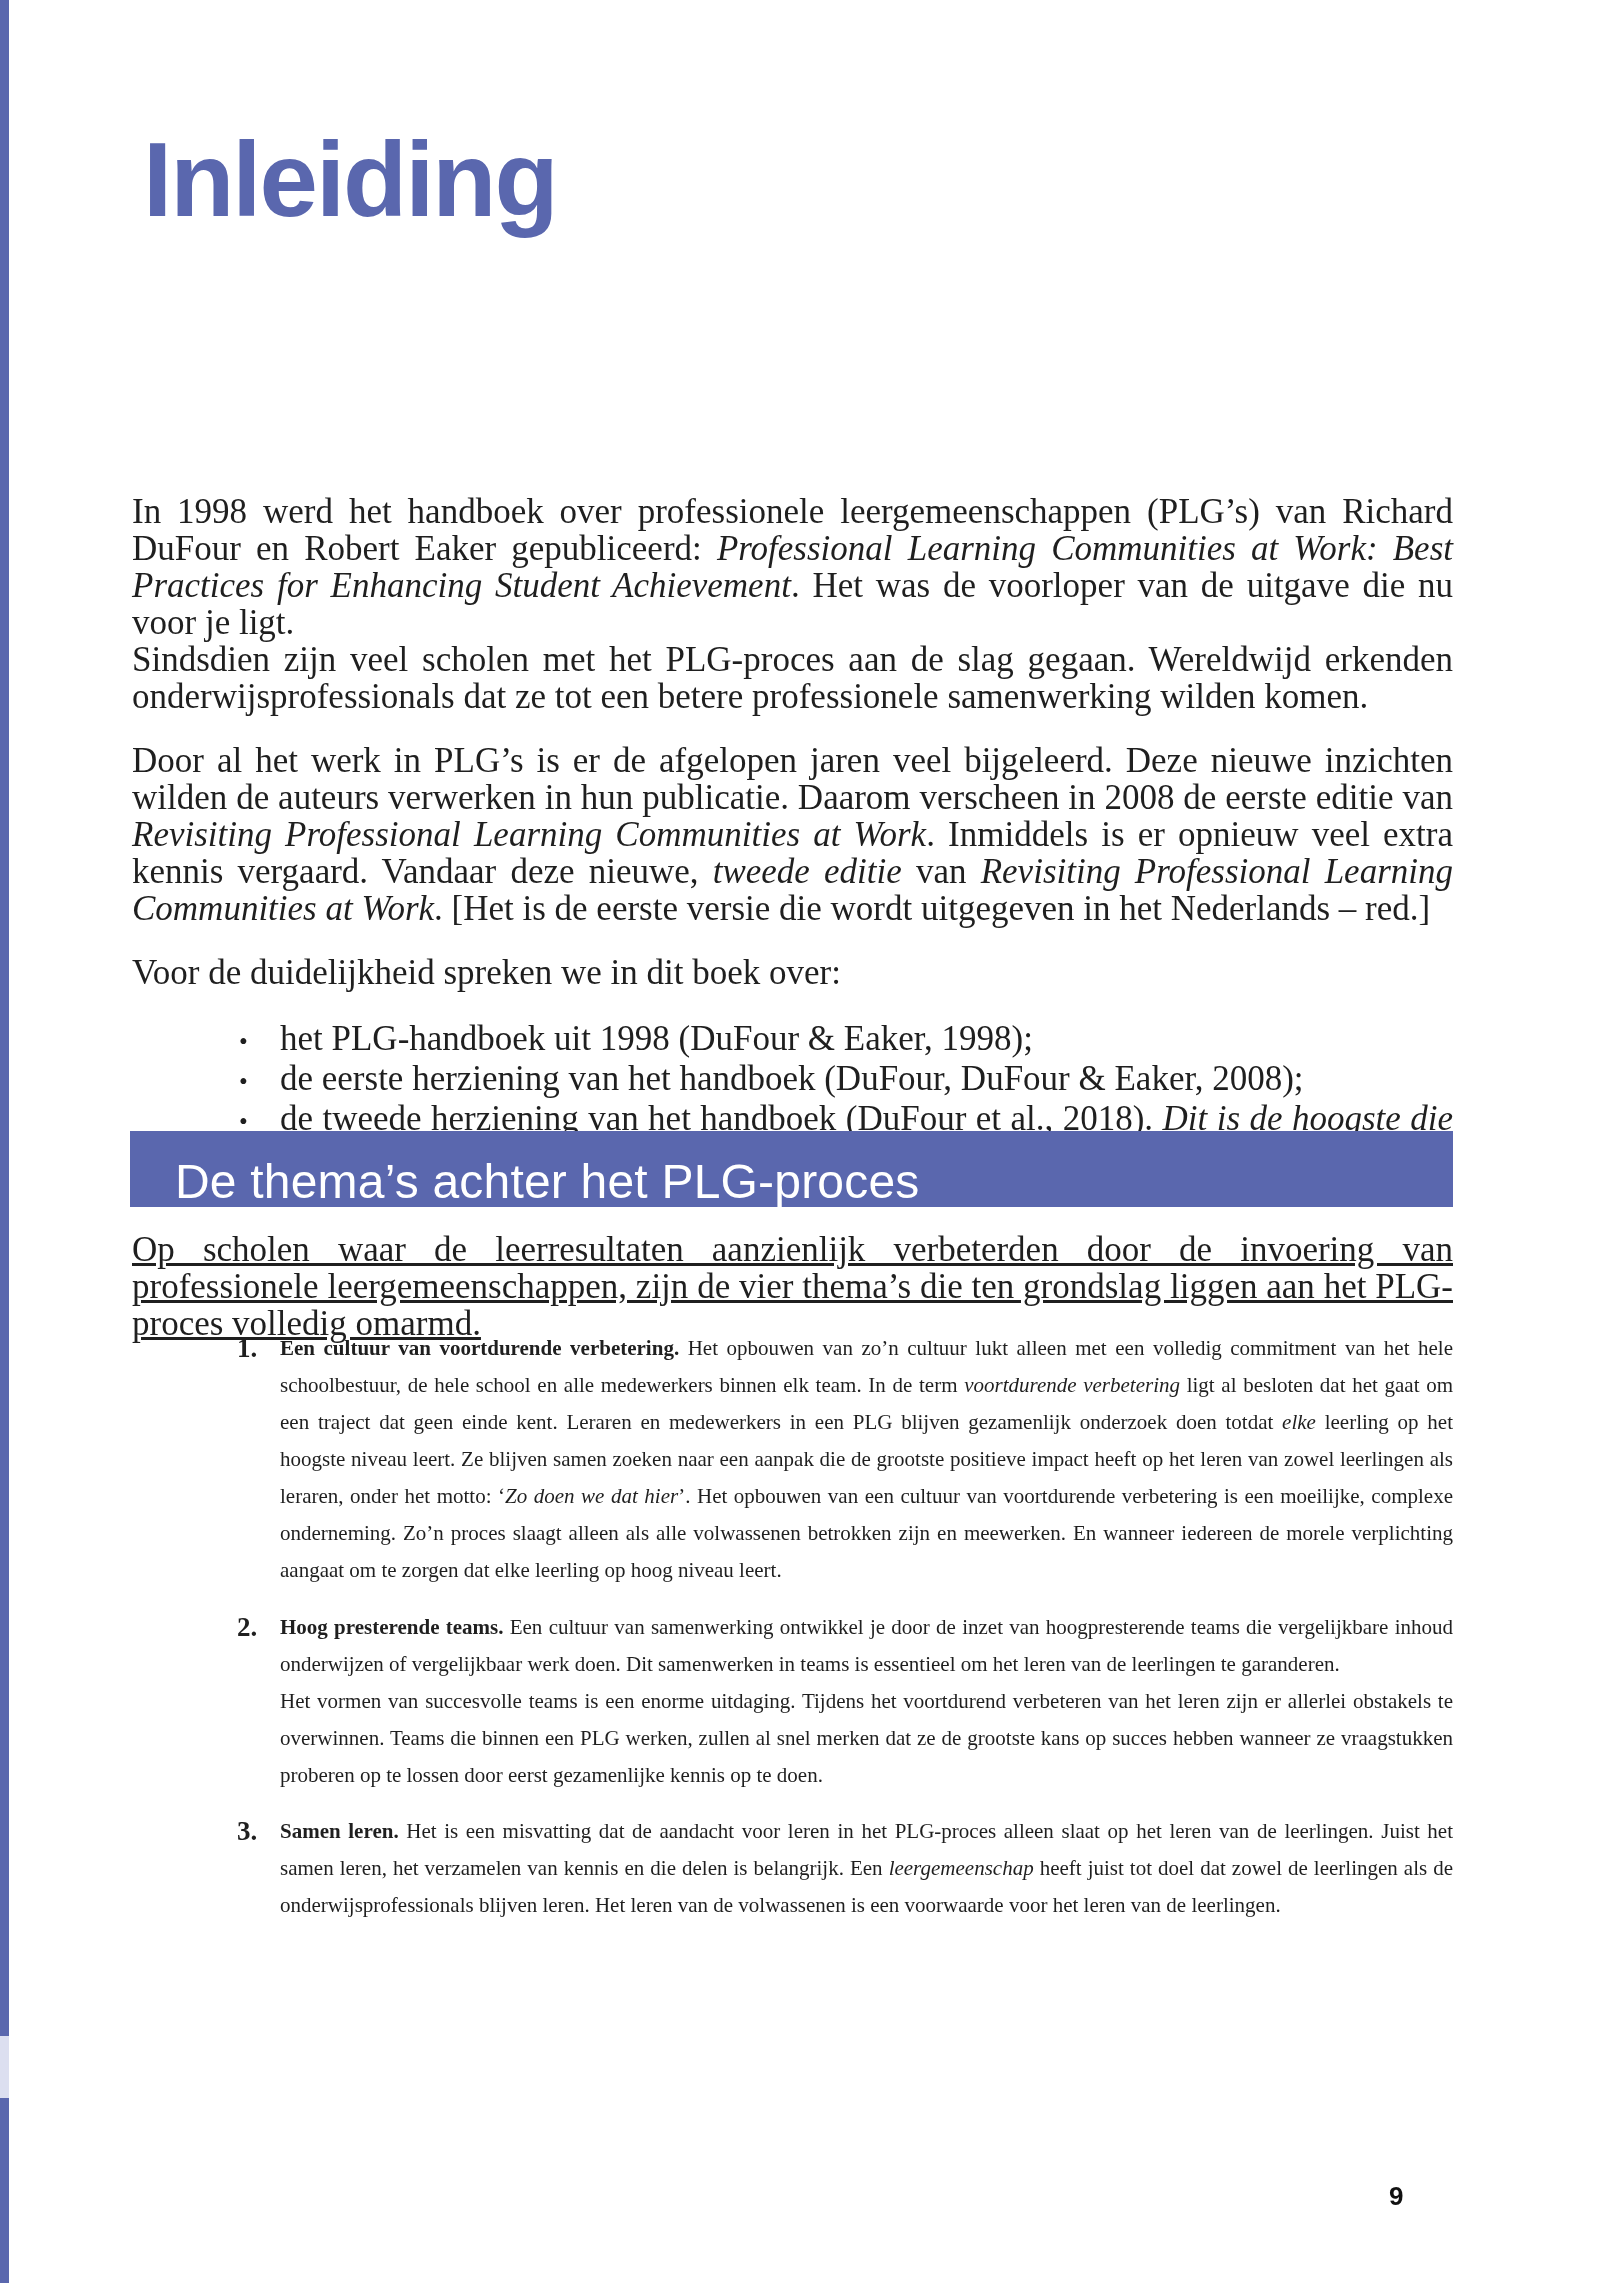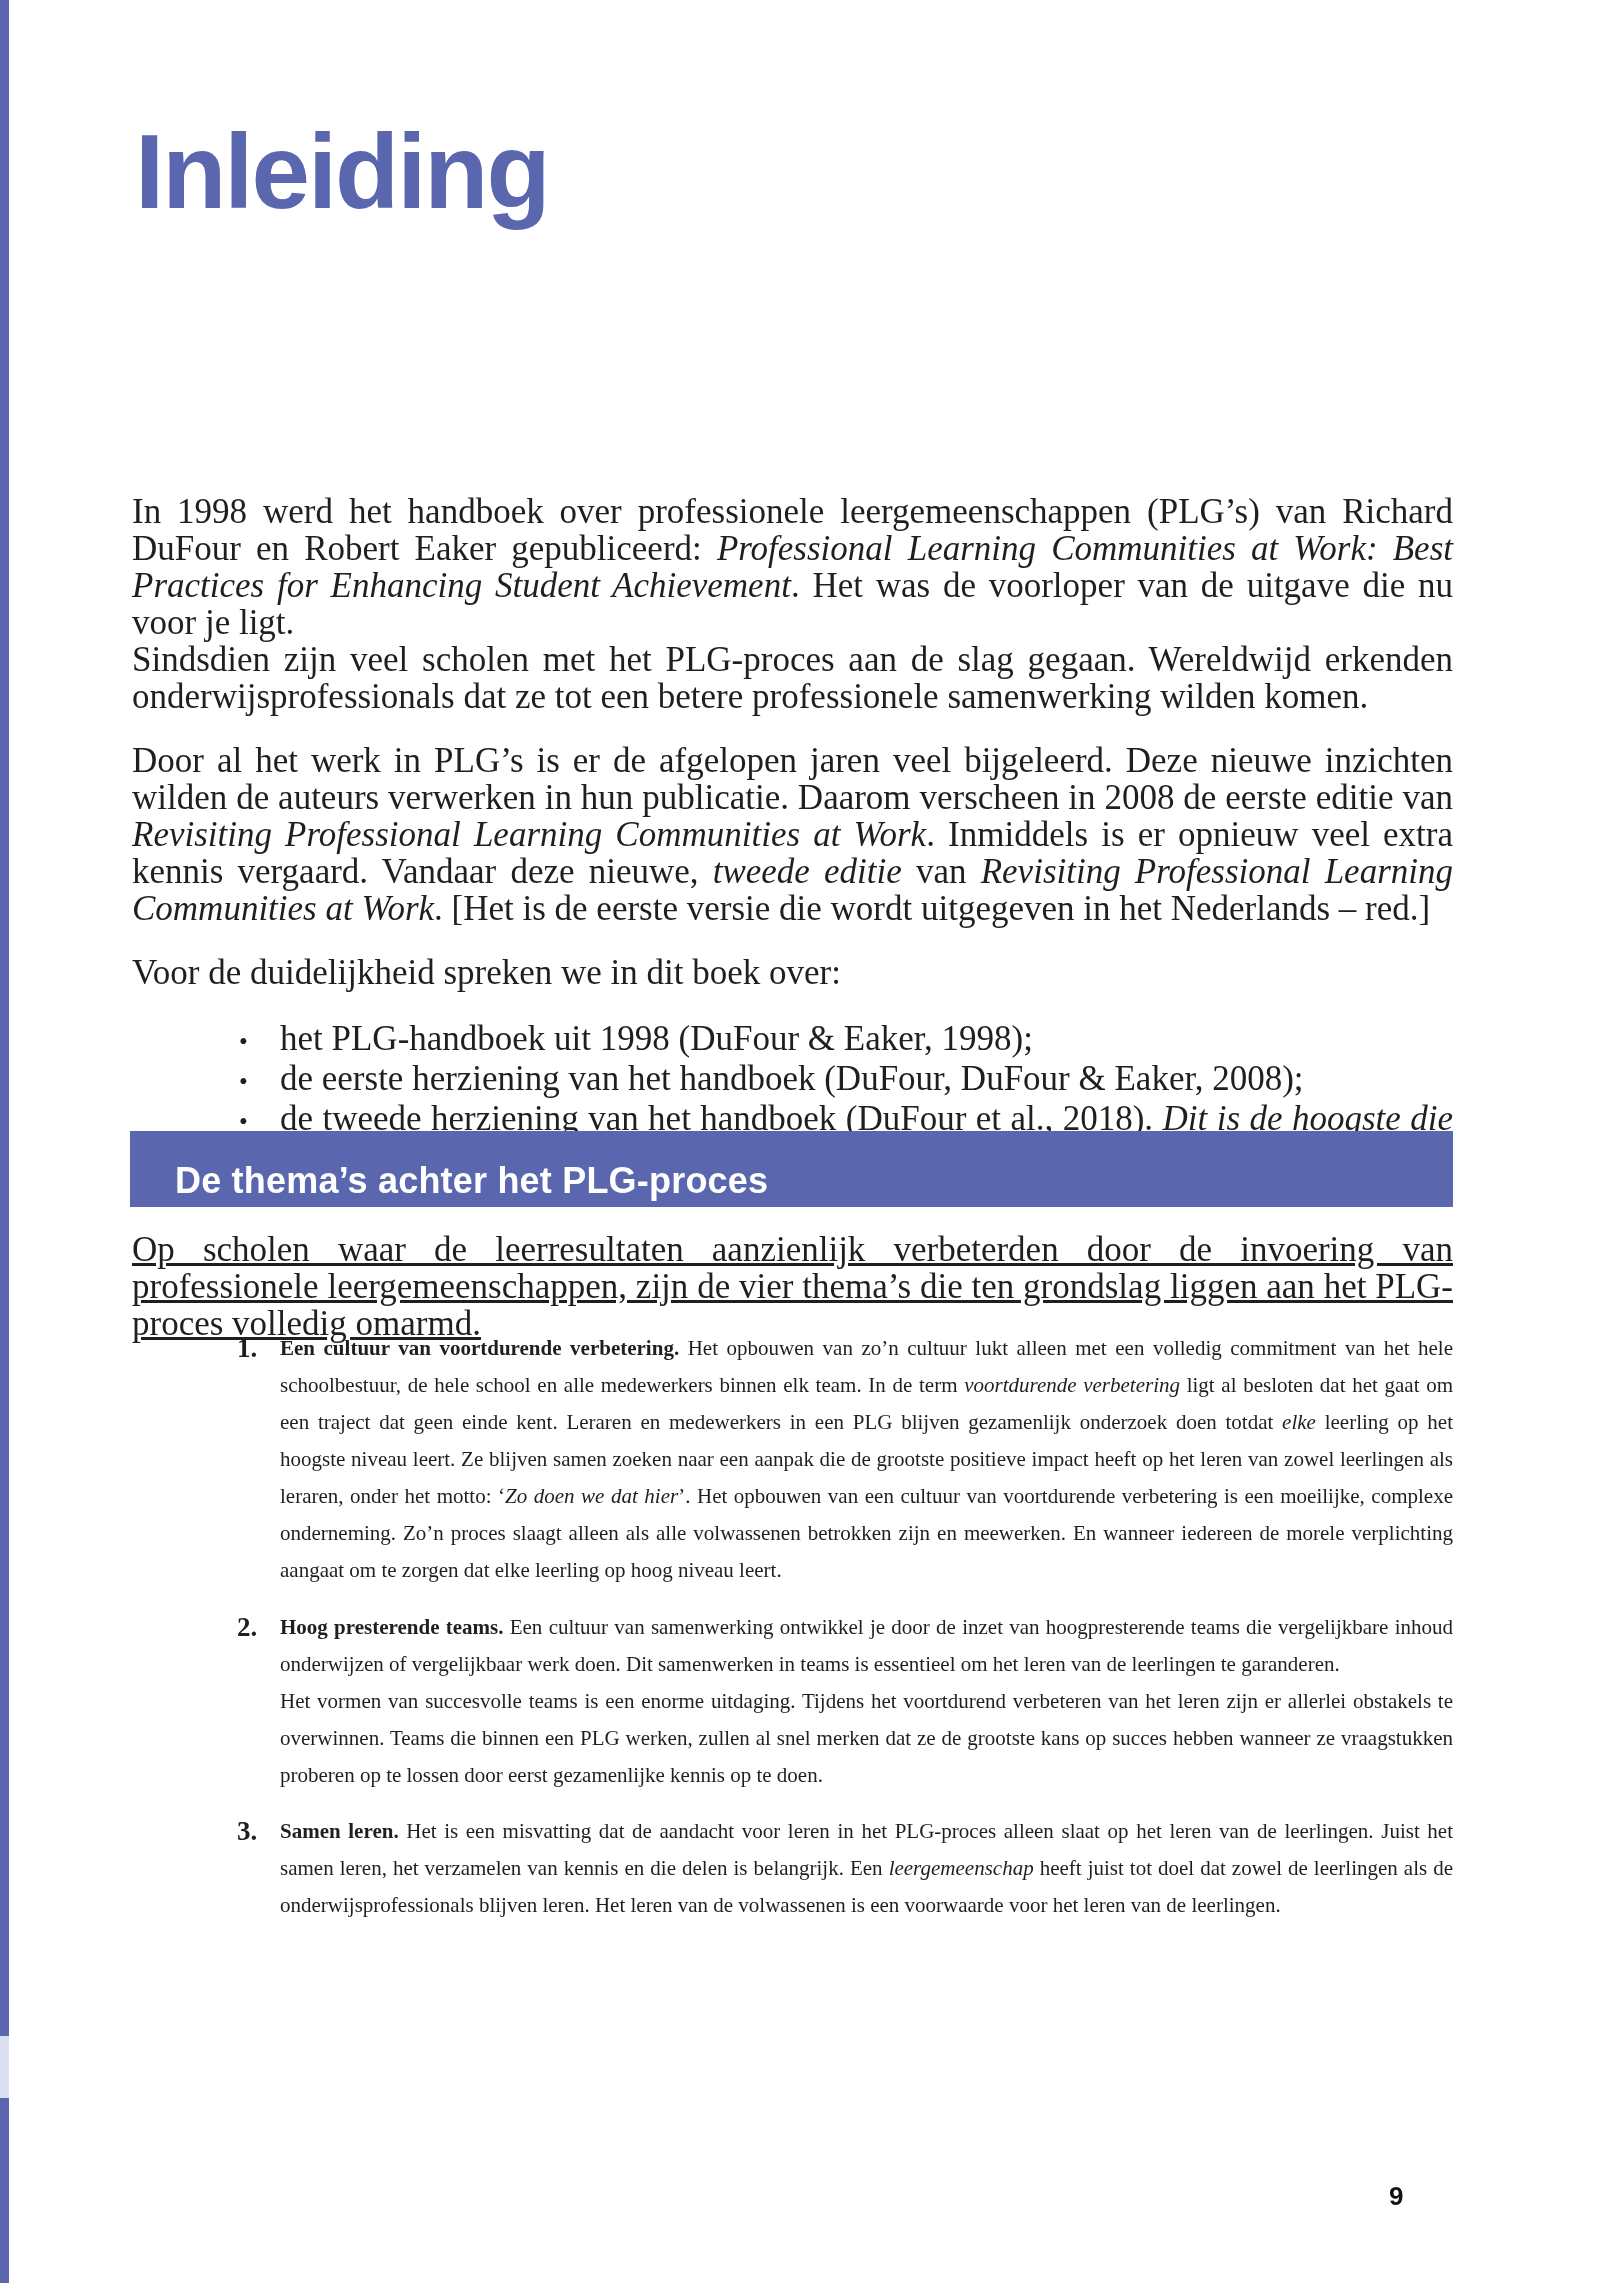--- a/index.html
+++ b/index.html
@@ -18,21 +18,21 @@
   .edge .seg { width: 8.8px; }
   .seg-top    { height: 2036px; background: var(--accent, #5a67ae); }
   .seg-gap    { height: 62px;  background: var(--stripe-light, #dcdff0); }
   .seg-bottom { height: 185px; background: var(--accent, #5a67ae); }
 
   
   .title {
     position: absolute;
     left: 127px;
     top: 109px;
-    margin: 8px;
+    margin: 16px;
     font-family: "Liberation Sans", sans-serif;
     font-weight: bold;
     font-size: 105px;
     letter-spacing: -2px;
     color: var(--accent, #5a67ae);
     line-height: 1.05;
   }
 
   .col { position: absolute; left: 132px; width: 1321px; }
 
@@ -67,22 +67,22 @@
     width: 1323px;
     height: 76px;
     box-sizing: border-box;
     background: var(--accent, #5a67ae);
     display: flex;
     align-items: center;
     padding-left: 45px;
   }
   .banner-label {
     font-family: "Liberation Sans", sans-serif;
-    font-weight: bold;
-    font-size: 36px;
+    font-weight: normal;
+    font-size: 48px;
     color: var(--banner-fg, #ffffff);
     letter-spacing: 0.2px;
     margin-top: 24px;
   }
 
   .themes-p { top: 1231px; text-decoration: underline; }
 
   .numbered { position: absolute; left: 132px; top: 1330px; width: 1321px; }
   .n-item { display: flex; margin-top: 19.5px; }
   .n-item:first-child { margin-top: 0; }

